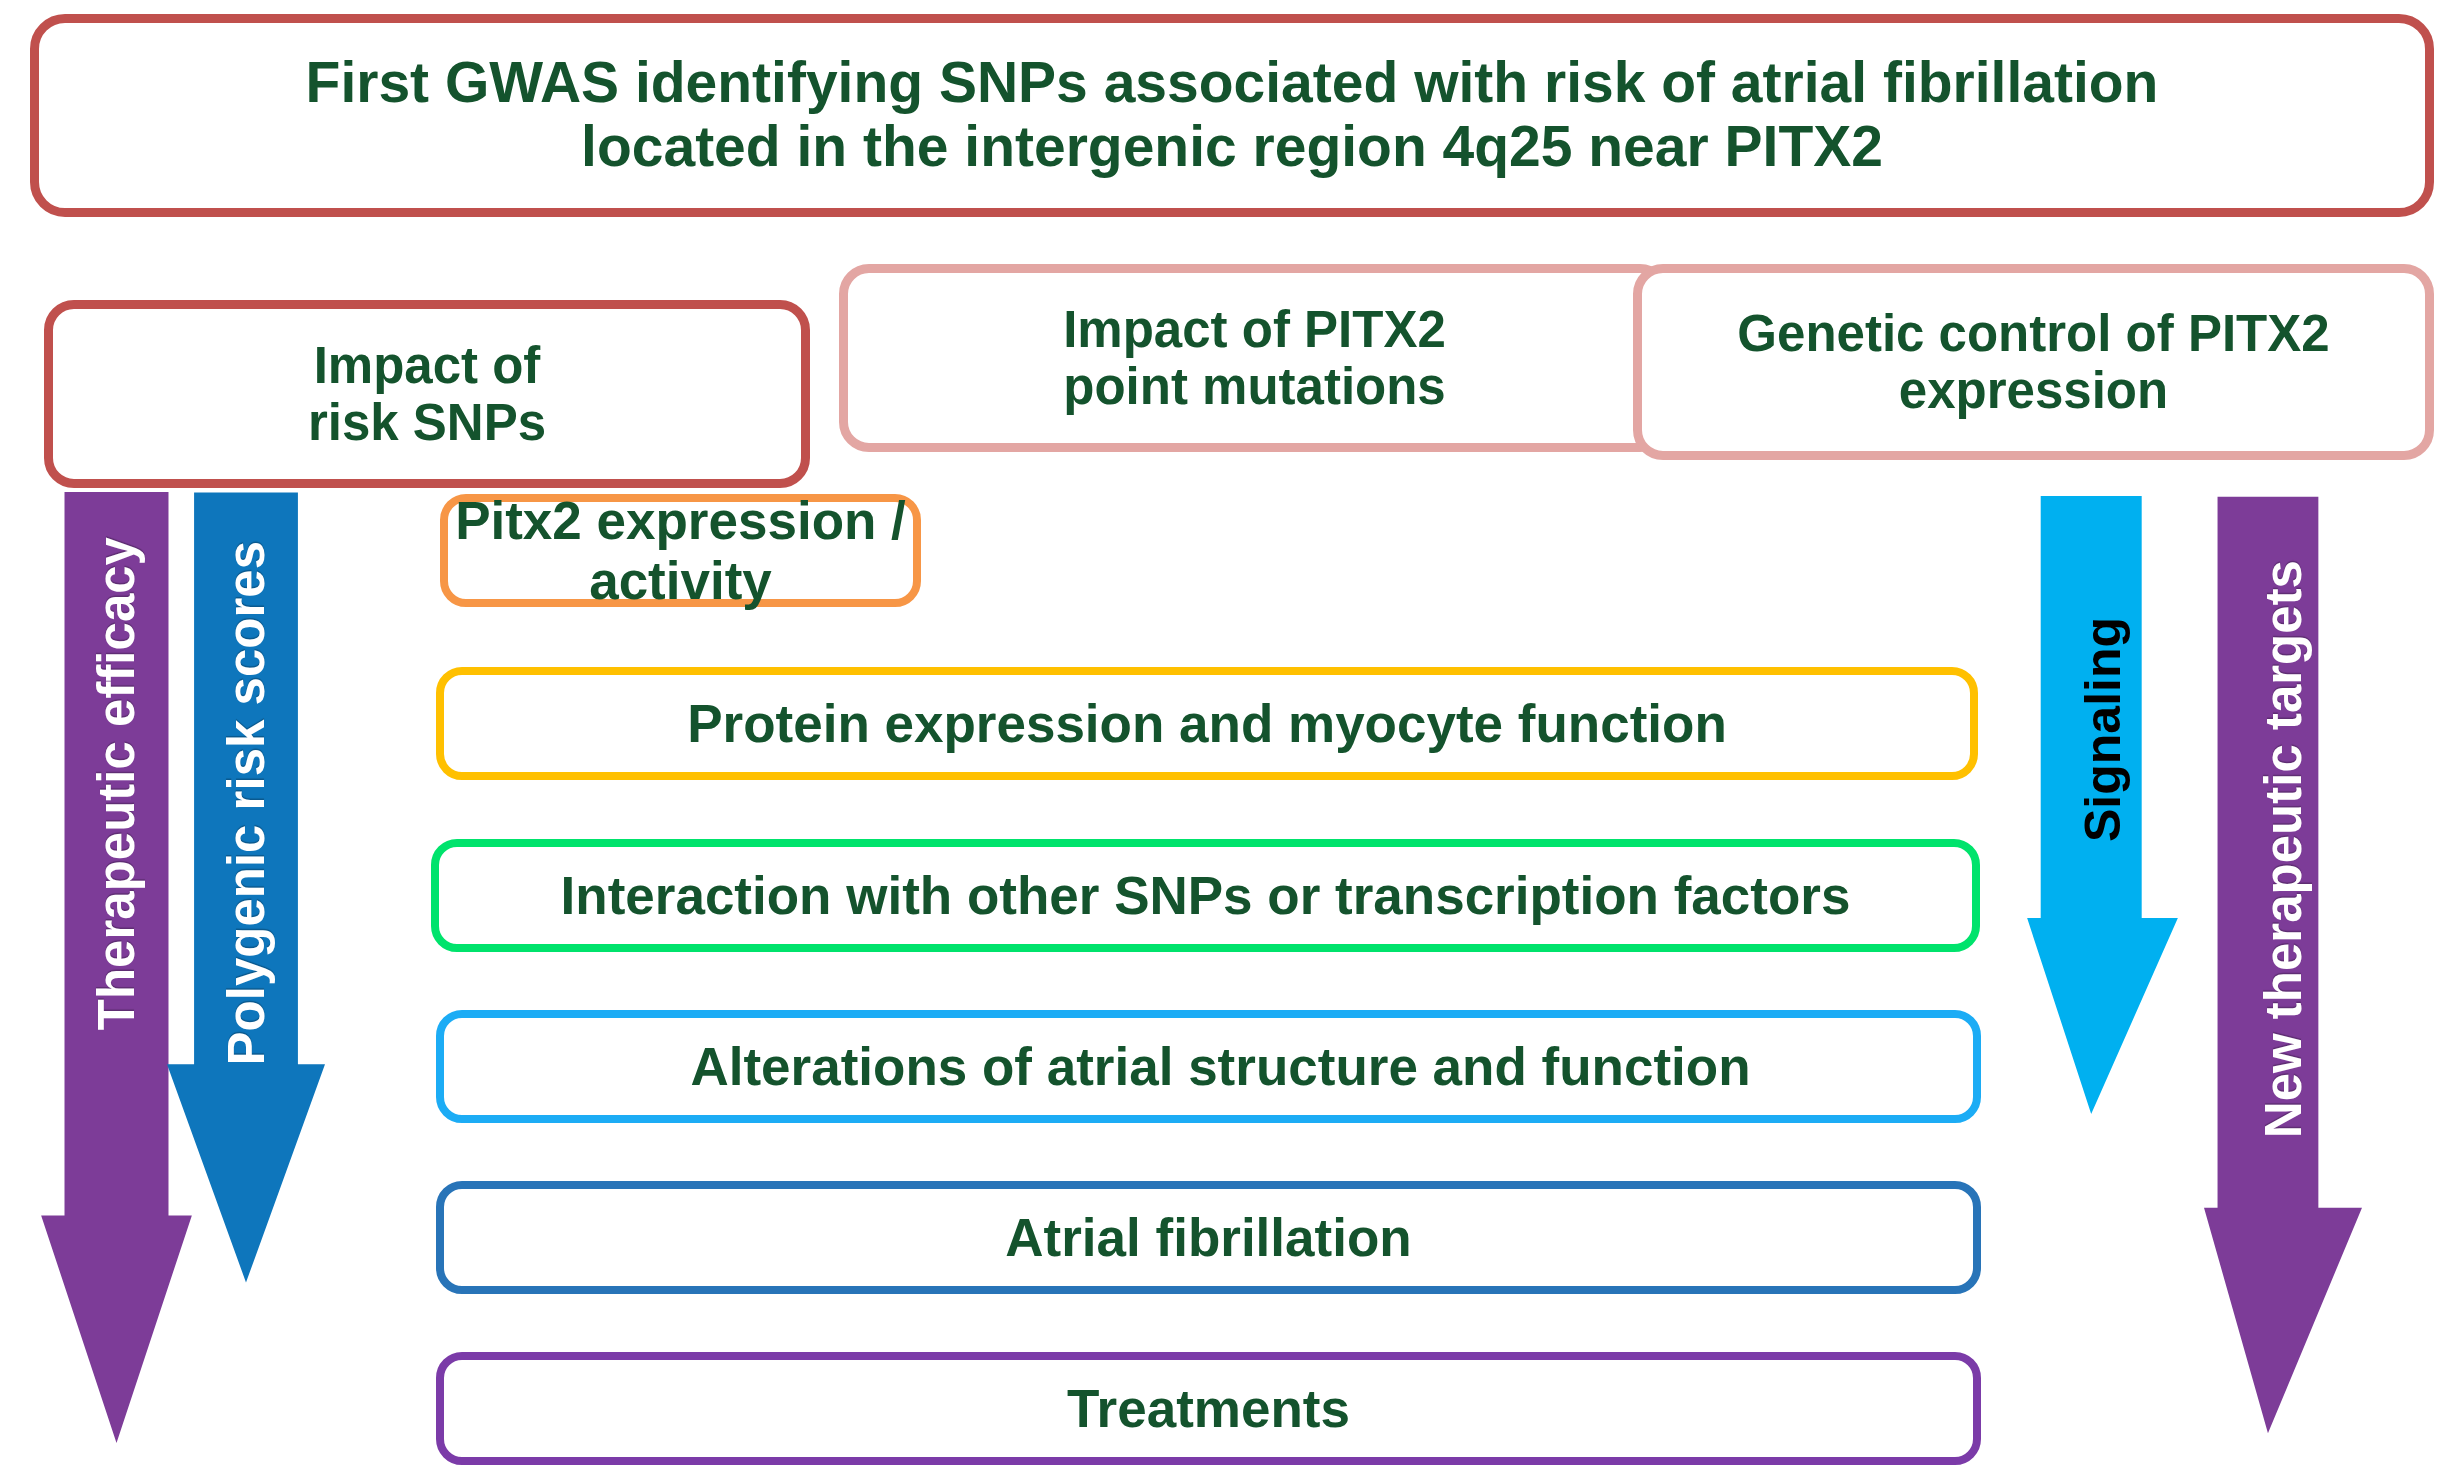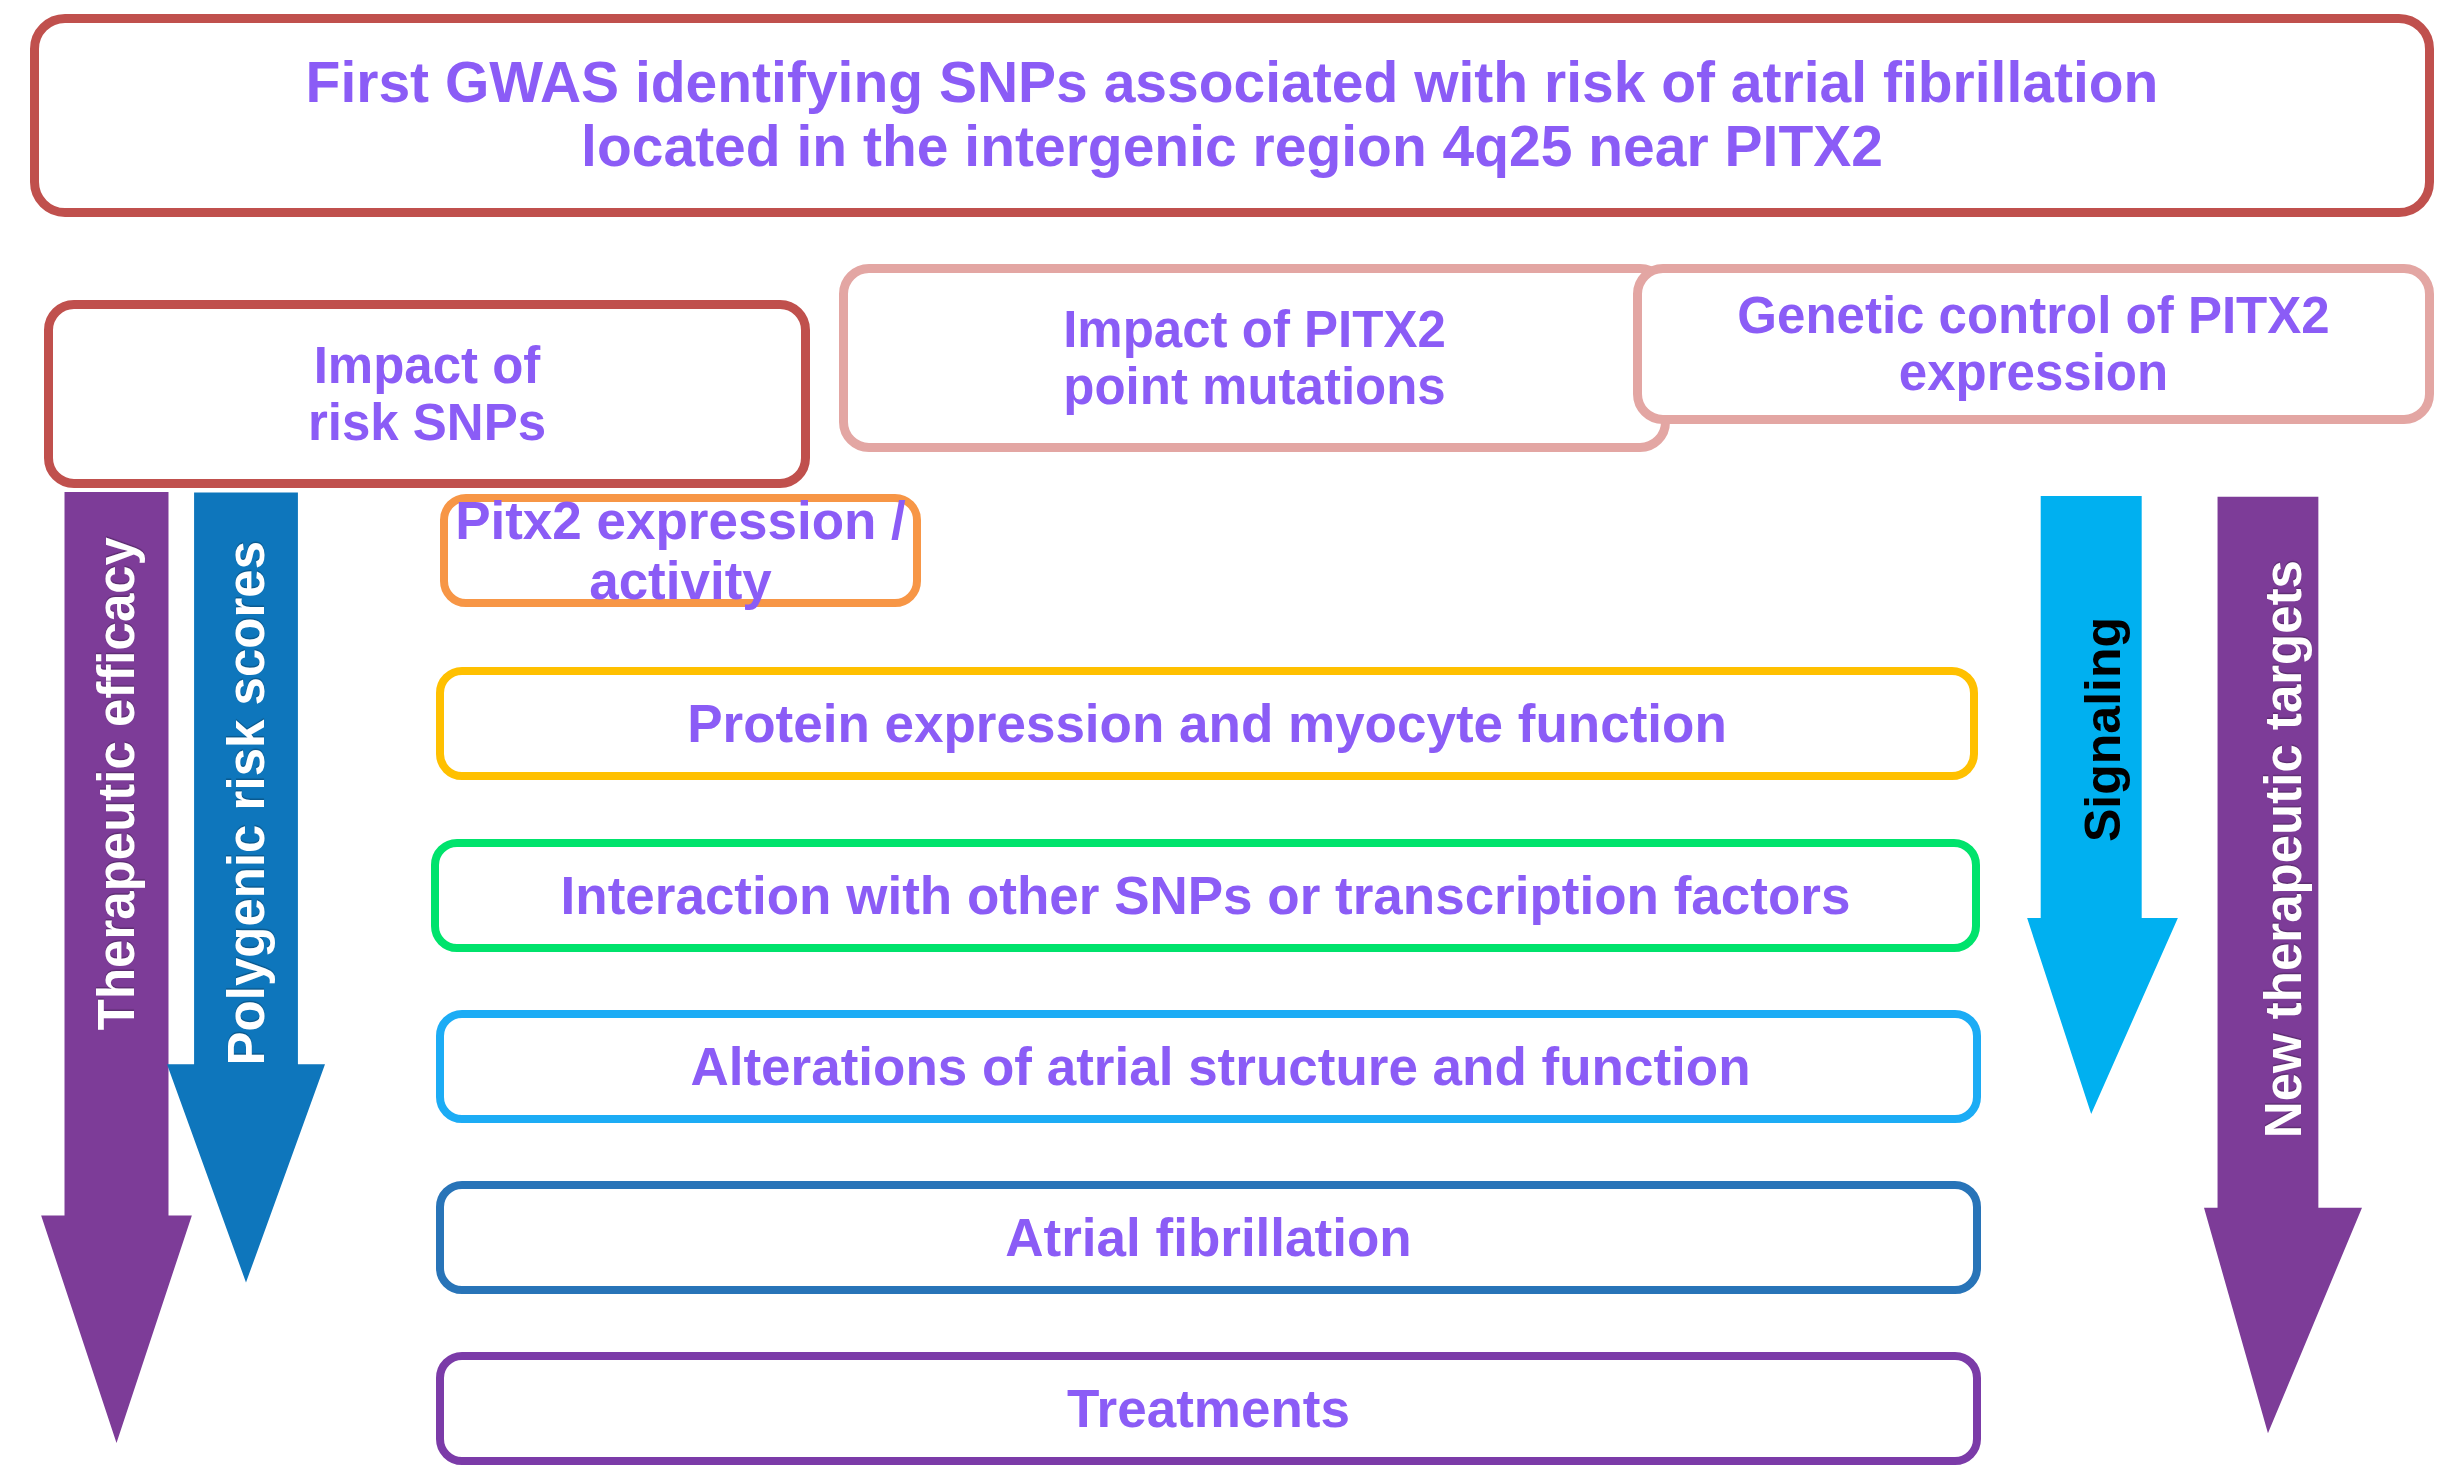--- a/index.html
+++ b/index.html
@@ -20,21 +20,21 @@
 
   
   .rbox {
     position: absolute;
     box-sizing: border-box;
     background: #ffffff;
     display: flex;
     align-items: center;
     justify-content: center;
     text-align: center;
-    color: #8b5cf6;
+    color: #14532d;
     font-weight: bold;
     line-height: 1.12;
   }
 
   
   #header-box {
     left: 30px;
     top: 13.6px;
     width: 2404px;
     height: 203px;
@@ -62,21 +62,21 @@
     width: 831px;
     height: 188px;
     border: 9.8px solid #E3A6A3;
     border-radius: 30px;
     font-size: 51px;
   }
   #cat-box-2 {
     left: 1633px;
     top: 264px;
     width: 801px;
-    height: 160px;
+    height: 196px;
     border: 9.8px solid #E3A6A3;
     border-radius: 30px;
     font-size: 51px;
   }
   .cat-text { display: block; }
 
   
   .stack-box {
     border-width: 8.3px;
     border-style: solid;

